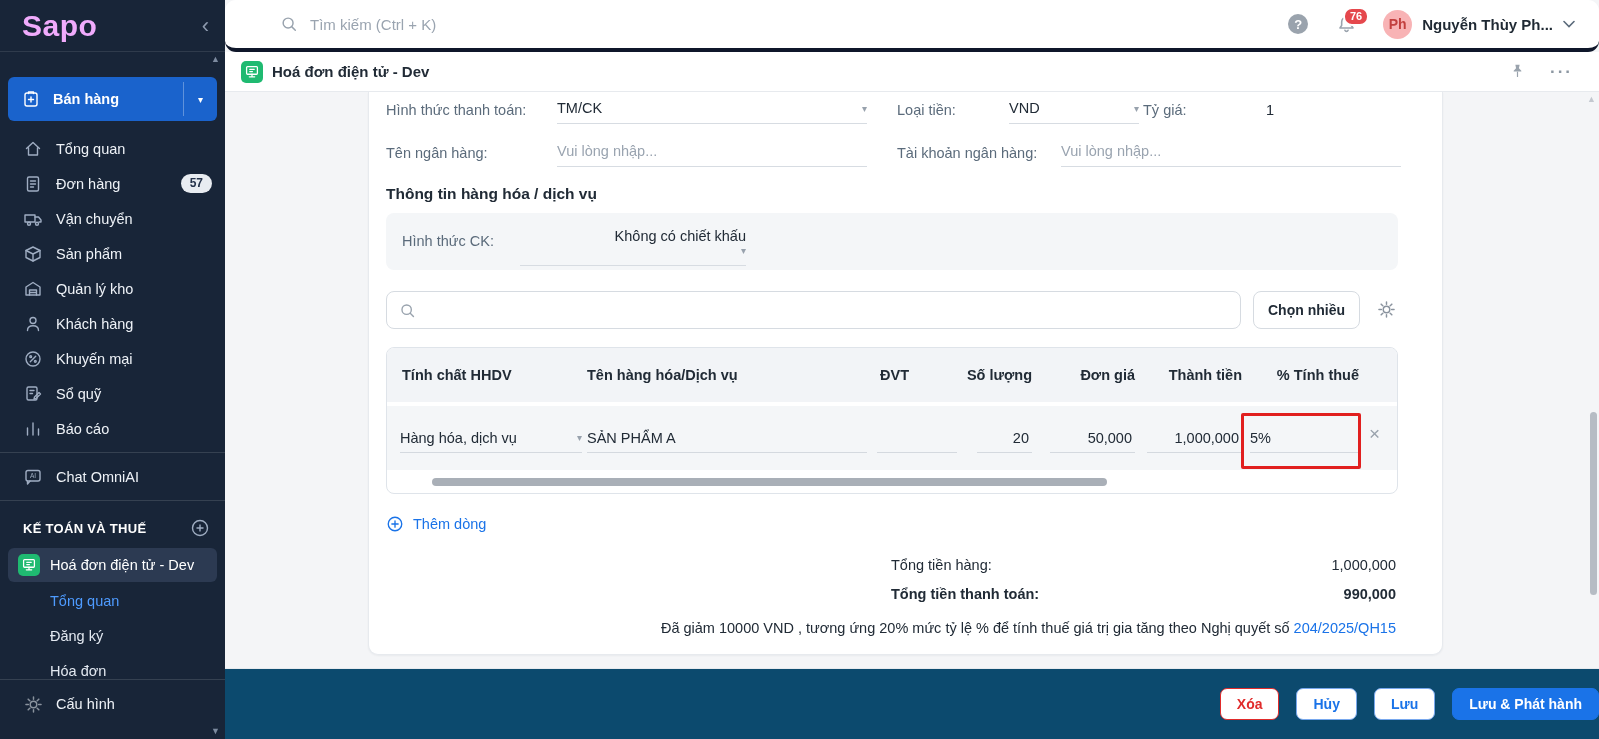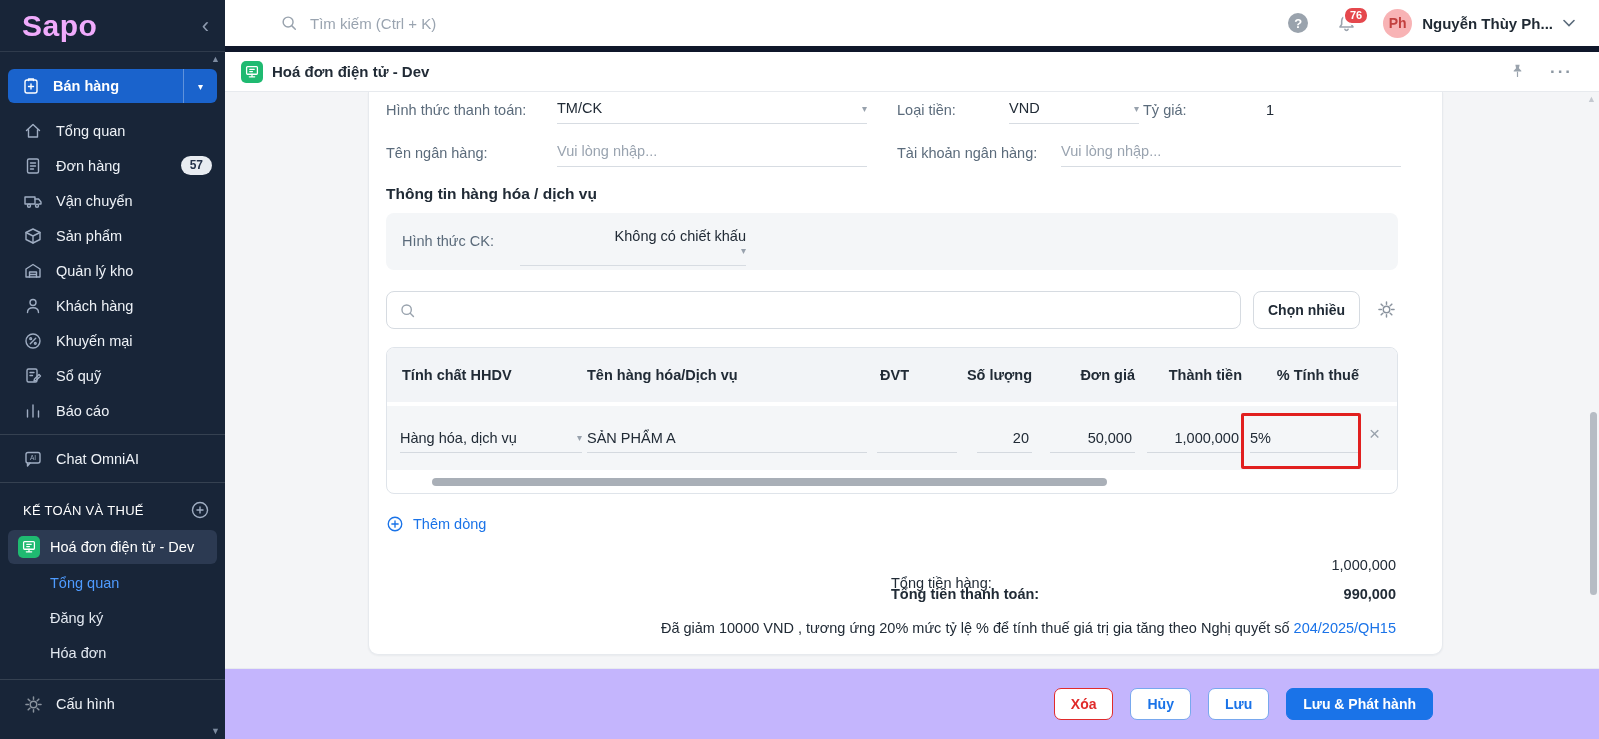--- a/index.html
+++ b/index.html
@@ -11,42 +11,42 @@
   svg { display:block; }
 
   
   .sidebar { position:fixed; left:0; top:0; width:225px; height:739px; background:#182538; z-index:30; display:flex; flex-direction:column; }
   .logo-bar { height:52px; flex:none; display:flex; align-items:center; padding:0 16px 0 22px; border-bottom:1px solid rgba(255,255,255,.1); }
   .logo { color:#f0abfc; font-size:30px; font-weight:700; letter-spacing:.5px; }
   .collapse { margin-left:auto; color:#8c99ad; font-size:22px; line-height:1; cursor:pointer; }
   .nav { flex:1; overflow:hidden; padding-top:9px; position:relative; }
   .scroll-hint-up { position:absolute; right:5px; top:2px; color:#7d8ba0; font-size:9px; }
   .scroll-hint-down { position:absolute; right:5px; bottom:3px; color:#7d8ba0; font-size:9px; }
-  .active-main { margin:8px 8px 10px; height:34px; background:#1a63cc; border-radius:6px; display:flex; align-items:center; color:#fff; cursor:pointer; }
+  .active-main { margin:16px 8px 10px; height:44px; background:#1a63cc; border-radius:6px; display:flex; align-items:center; color:#fff; cursor:pointer; }
   .active-main .ic { width:20px; height:20px; margin:0 12px 0 13px; }
   .active-main .lbl { font-size:14.5px; font-weight:600; }
   .active-main .caret-seg { margin-left:auto; width:34px; height:34px; border-left:1px solid rgba(255,255,255,.3); display:flex; align-items:center; justify-content:center; font-size:10px; color:#fff; }
   .mitem { height:35px; display:flex; align-items:center; padding:0 13px 0 23px; color:#eef2f7; font-size:14.5px; cursor:pointer; }
   .mitem .ic { width:20px; height:20px; margin-right:13px; flex:none; }
   .mitem .ic svg, .active-main .ic svg { width:100%; height:100%; fill:none; stroke:#9fadc2; stroke-width:1.4; stroke-linecap:round; stroke-linejoin:round; }
   .active-main .ic svg { stroke:#fff; }
   .badge { margin-left:auto; background:#e8ecf1; color:#24324a; font-size:12px; font-weight:700; padding:2px 9px; border-radius:10px; line-height:15px; }
   .sdivider { height:1px; background:rgba(255,255,255,.13); margin:6px 0; }
-  .sheader { display:flex; align-items:center; padding:11px 15px 9px 23px; color:#fff; font-size:13px; font-weight:400; letter-spacing:.3px; }
+  .sheader { display:flex; align-items:center; padding:11px 15px 9px 23px; color:#fff; font-size:13px; font-weight:700; letter-spacing:.3px; }
   .sheader .plus { margin-left:auto; width:20px; height:20px; cursor:pointer; }
   .sheader .plus svg { width:100%; height:100%; fill:none; stroke:#9fadc2; stroke-width:1.4; }
   .einv { margin:1px 8px 2px; height:34px; background:#2c3a52; border-radius:6px; display:flex; align-items:center; padding:0 10px; color:#fff; font-size:14.5px; cursor:pointer; }
   .gicon { width:22px; height:22px; background:#1fba71; border-radius:5px; display:flex; align-items:center; justify-content:center; margin-right:10px; flex:none; }
   .gicon svg { width:18px; height:18px; fill:none; stroke:#fff; stroke-width:1.4; stroke-linecap:round; }
   .subitem { height:35px; line-height:35px; padding-left:50px; color:#e2e8f0; font-size:14.5px; cursor:pointer; white-space:nowrap; }
   .subitem.active { color:#4e9bff; }
   .sbottom { flex:none; height:60px; border-top:1px solid rgba(255,255,255,.13); padding-top:6px; position:relative; }
 
   
-  .topbar { position:fixed; left:225px; top:0; right:0; height:52px; background:#fff; border-bottom:6px solid #0f172a; display:flex; align-items:center; z-index:20; }
+  .topbar { position:fixed; left:225px; top:0; right:0; height:52px; background:#fff; border-bottom:4px solid #0f172a; display:flex; align-items:center; z-index:20;border-radius:11px; }
   .search-box { display:flex; align-items:center; gap:12px; padding-left:55px; color:#9aa4b0; font-size:15px; cursor:text; }
   .search-box svg { width:18px; height:18px; fill:none; stroke:#98a2ad; stroke-width:1.6; stroke-linecap:round; }
   .tb-right { margin-left:auto; display:flex; align-items:center; padding-right:24px; }
   .help-ic { width:20px; height:20px; border-radius:50%; background:#9aa3ad; color:#fff; font-size:13px; font-weight:700; display:flex; align-items:center; justify-content:center; margin-right:28px; cursor:pointer; }
   .bell-wrap { position:relative; margin-right:26px; cursor:pointer; }
   .bell-wrap svg { width:21px; height:21px; fill:none; stroke:#9aa3ad; stroke-width:1.5; stroke-linecap:round; stroke-linejoin:round; }
   .notif-badge { position:absolute; top:-7px; right:-12px; background:#e5484d; color:#fff; font-size:11px; font-weight:700; padding:1px 5px; border-radius:9px; border:2px solid #fff; line-height:13px; }
   .avatar { width:29px; height:29px; border-radius:50%; background:#f8b3b5; color:#c2403f; font-size:14px; font-weight:700; display:flex; align-items:center; justify-content:center; margin-right:10px; flex:none; cursor:pointer; }
   .uname { font-size:15px; font-weight:700; color:#1f2933; white-space:nowrap; cursor:pointer; }
   .uchev { margin-left:10px; cursor:pointer; }
@@ -90,21 +90,21 @@
   .addrow { position:absolute; left:17px; top:423px; display:flex; align-items:center; gap:9px; color:#1a73e8; font-size:14.5px; cursor:pointer; }
   .addrow svg { width:18px; height:18px; fill:none; stroke:#1a73e8; stroke-width:1.5; stroke-linecap:round; }
 
   .sumlbl { position:absolute; left:522px; font-size:14.5px; color:#212b36; }
   .sumval { position:absolute; right:46px; font-size:14.5px; color:#212b36; text-align:right; }
   .b { font-weight:700; }
   .note { position:absolute; right:46px; top:528px; font-size:14.5px; color:#212b36; white-space:nowrap; }
   .note .lnk { color:#1a73e8; cursor:pointer; }
 
   
-  .footer { position:fixed; left:225px; right:0; bottom:0; height:71px; background:#c4b5fd; border-top:1px solid #e7eaee; display:flex; align-items:center; justify-content:flex-end; gap:17px; padding-right:166px; z-index:20; }
+  .footer { position:fixed; left:225px; right:0; bottom:0; height:71px; background:#0c4a6e; border-top:1px solid #e7eaee; display:flex; align-items:center; justify-content:flex-end; gap:17px; z-index:20; }
   .btn { height:32px; padding:0 16px; border-radius:7px; font-size:14px; font-weight:600; display:flex; align-items:center; background:#fff; cursor:pointer; font-family:inherit; }
   .btn.danger { border:1px solid #e02b2b; color:#e02b2b; }
   .btn.outline { border:1px solid #78a8ee; color:#1a73e8; }
   .btn.primary { background:#1a73e8; border:1px solid #1a73e8; color:#fff; }
 
   
   .vthumb { position:fixed; right:2px; top:412px; width:7px; height:183px; background:#b6bcc4; border-radius:4px; z-index:40; cursor:pointer; }
   .vup { position:fixed; right:3px; top:94px; color:#c3c8cf; font-size:9px; z-index:40; }
 </style>
 </head>
@@ -411,21 +411,21 @@
     </div>
 
     <div class="addrow">
       <svg viewBox="0 0 20 20">
           <circle cx="10" cy="10" r="7.5"></circle>
           <path d="M10 6.5v7M6.5 10h7"></path>
         </svg>
       <span>Thêm dòng</span>
     </div>
 
-    <span class="sumlbl" style="top:483px;">Tổng tiền hàng:</span>
+    <span class="sumlbl" style="top:465px;">Tổng tiền hàng:</span>
     <span class="sumval" style="top:465px;">1,000,000</span>
     <span class="sumlbl b" style="top:494px;">Tổng tiền thanh toán:</span>
     <span class="sumval b" style="top:494px;">990,000</span>
 
     <div class="note">
       <span>Đã giảm 10000 VND , tương ứng 20% mức tỷ lệ % để tính thuế giá trị gia tăng theo Nghị quyết số </span><span class="lnk">204/2025/QH15</span>
     </div>
   </div>
 </div>
 

